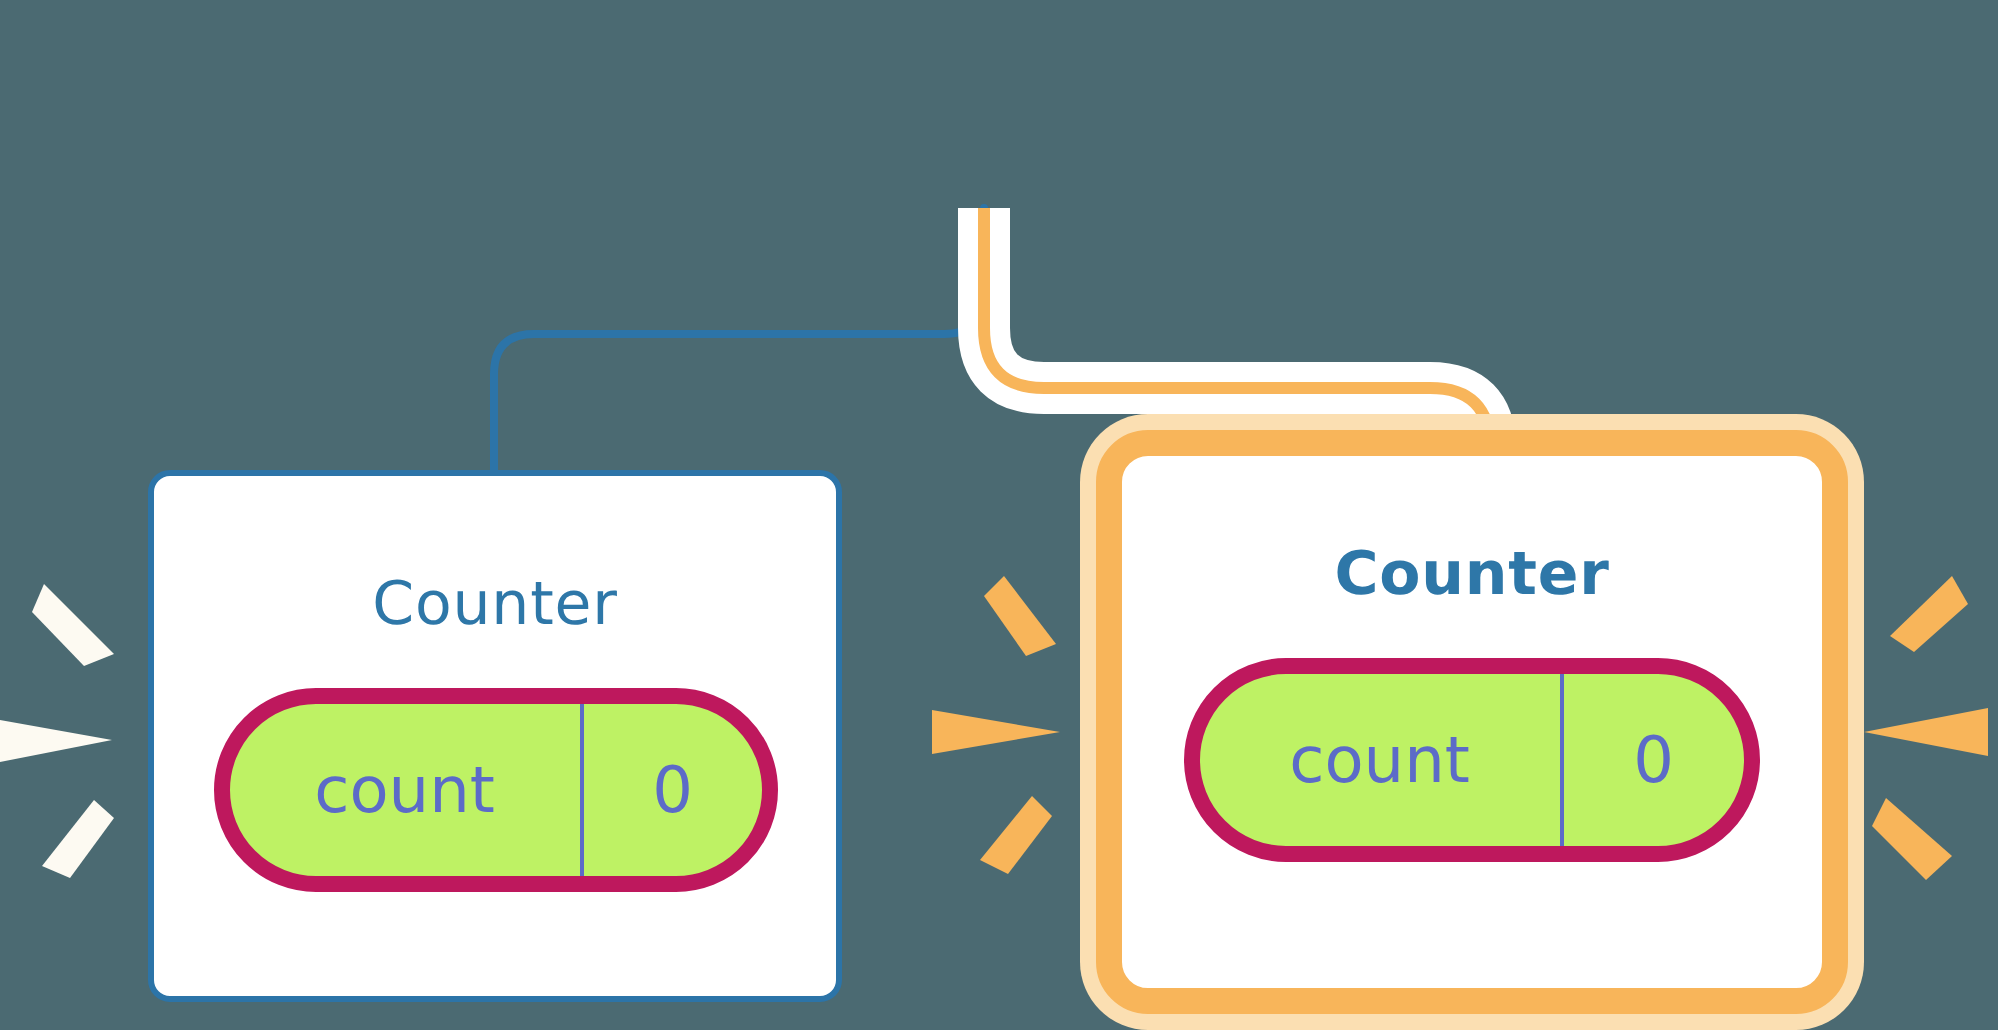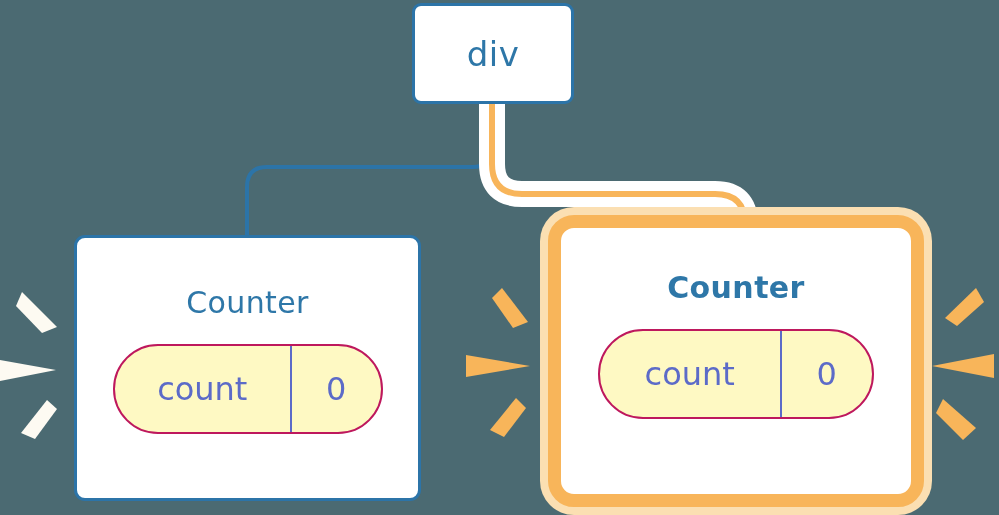--- a/index.html
+++ b/index.html
@@ -79,23 +79,23 @@
     letter-spacing: 0.4px;
     line-height: 1;
   }
   #counter-left .counter-title { font-weight: 400; margin-top: 50px; }
   #counter-right .counter-title { font-weight: 700; margin-top: 45px; }
 
   
   .state-pill {
     display: flex;
     align-items: stretch;
-    border: 2px solid #be185d;
+    border: 8px solid #be185d;
     border-radius: 999px;
-    background: #fef9c3;
+    background: #bef264;
     overflow: hidden;
     height: 86px;
   }
   #counter-left .state-pill { margin-top: 26px; width: 266px; }
   #counter-right .state-pill { margin-top: 26px; width: 272px; }
 
   .pill-key, .pill-val {
     display: flex;
     align-items: center;
     justify-content: center;
@@ -144,23 +144,20 @@
   </div>
 
   <div class="rays" style="left:932px; top:280px; width:67px; height:168px;">
     <svg width="67" height="168" viewBox="0 0 67 168">
       <polygon points="13,38 44,8 52,22 25,46" fill="#f8b55a"></polygon>
       <polygon points="0,86 62,74 62,98" fill="#f8b55a"></polygon>
       <polygon points="11,119 44,148 31,160 4,133" fill="#f8b55a"></polygon>
     </svg>
   </div>
 
-  <div class="node" id="div-node">
-    <span class="node-title">div</span>
-  </div>
 
   <div class="node" id="counter-left">
     <span class="counter-title">Counter</span>
     <div class="state-pill">
       <span class="pill-key">count</span>
       <span class="pill-val">0</span>
     </div>
   </div>
 
   <div class="node" id="counter-right">

